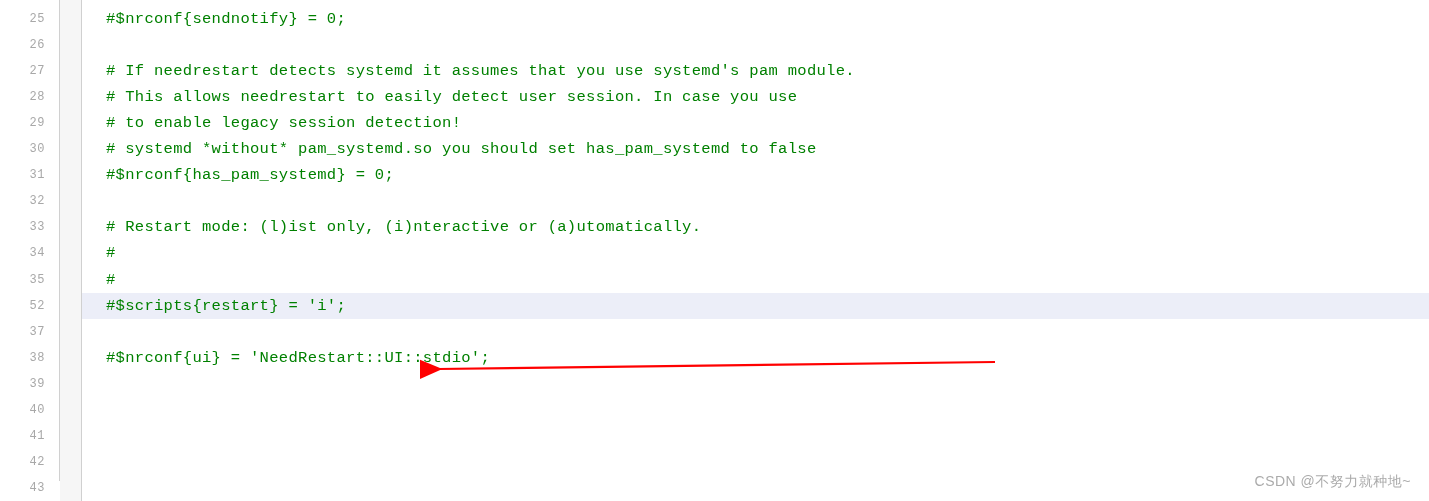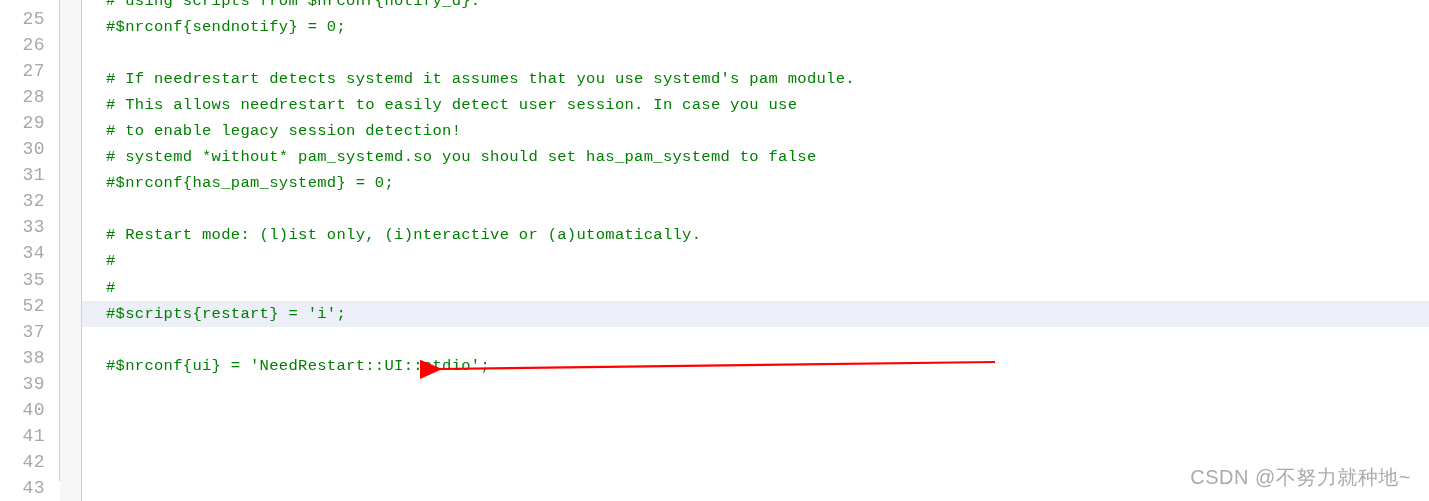--- a/index.html
+++ b/index.html
@@ -39,30 +39,29 @@
     height: 100%;
     background: #f6f6f6;
     border-right: 1px solid #d0d0d0;
   }
   .line-number {
     color: #a8a8a8;
     text-align: right;
     padding-right: 14px;
     height: 26.05px;
     line-height: 26.05px;
-    font-size: 18px;
+    font-size: 12px;
     letter-spacing: 0.5px;
   }
   .code-area {
     flex: 1;
     position: relative;
     padding-left: 24px;
     padding-top: 0px;
     background: #ffffff;
-    margin-top: 8px;
   }
   .code-line {
     height: 26.05px;
     line-height: 26.05px;
     white-space: pre;
     letter-spacing: 0.3px;
     position: relative;
   }
   .code-line.highlighted {
     background: #eceef8;
@@ -78,21 +77,21 @@
     top: 354px;
     pointer-events: none;
     z-index: 10;
   }
   .watermark {
     position: absolute;
     right: 18px;
     bottom: 10px;
     color: rgba(100,100,100,0.55);
     font-family: sans-serif;
-    font-size: 20px;
+    font-size: 14px;
     letter-spacing: 0.5px;
     z-index: 20;
   }
 </style>
 </head>
 <body>
 
 <div class="editor">
   <div class="gutter">
     <div class="fold-gutter"></div>

